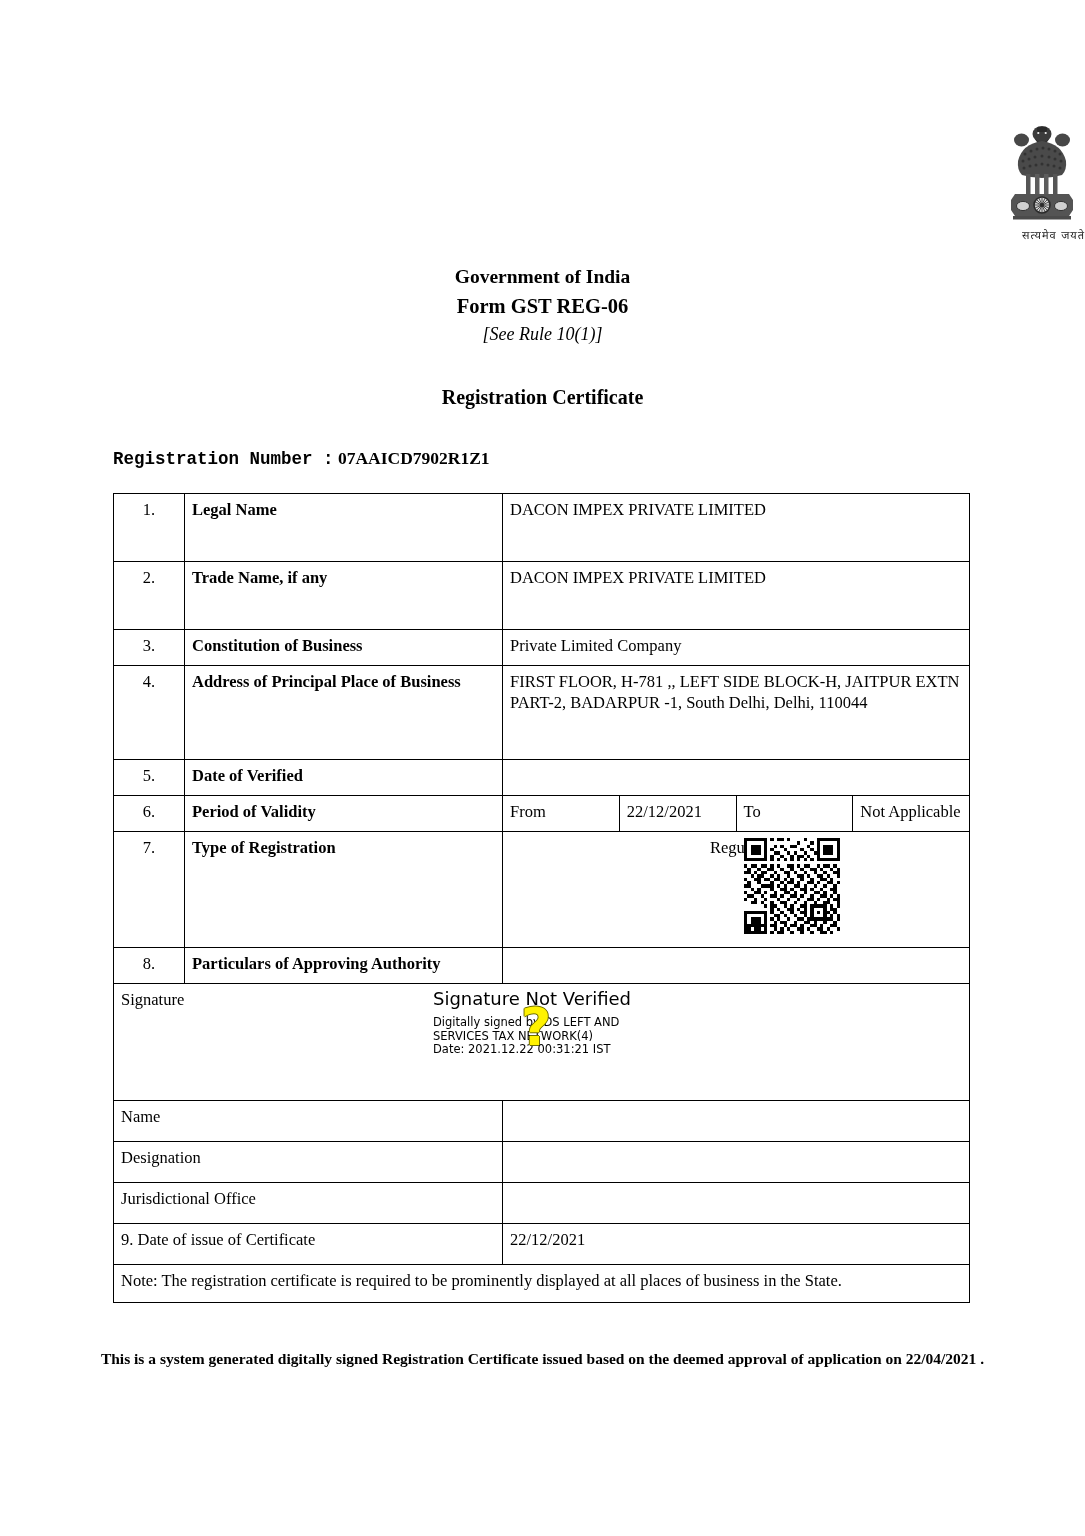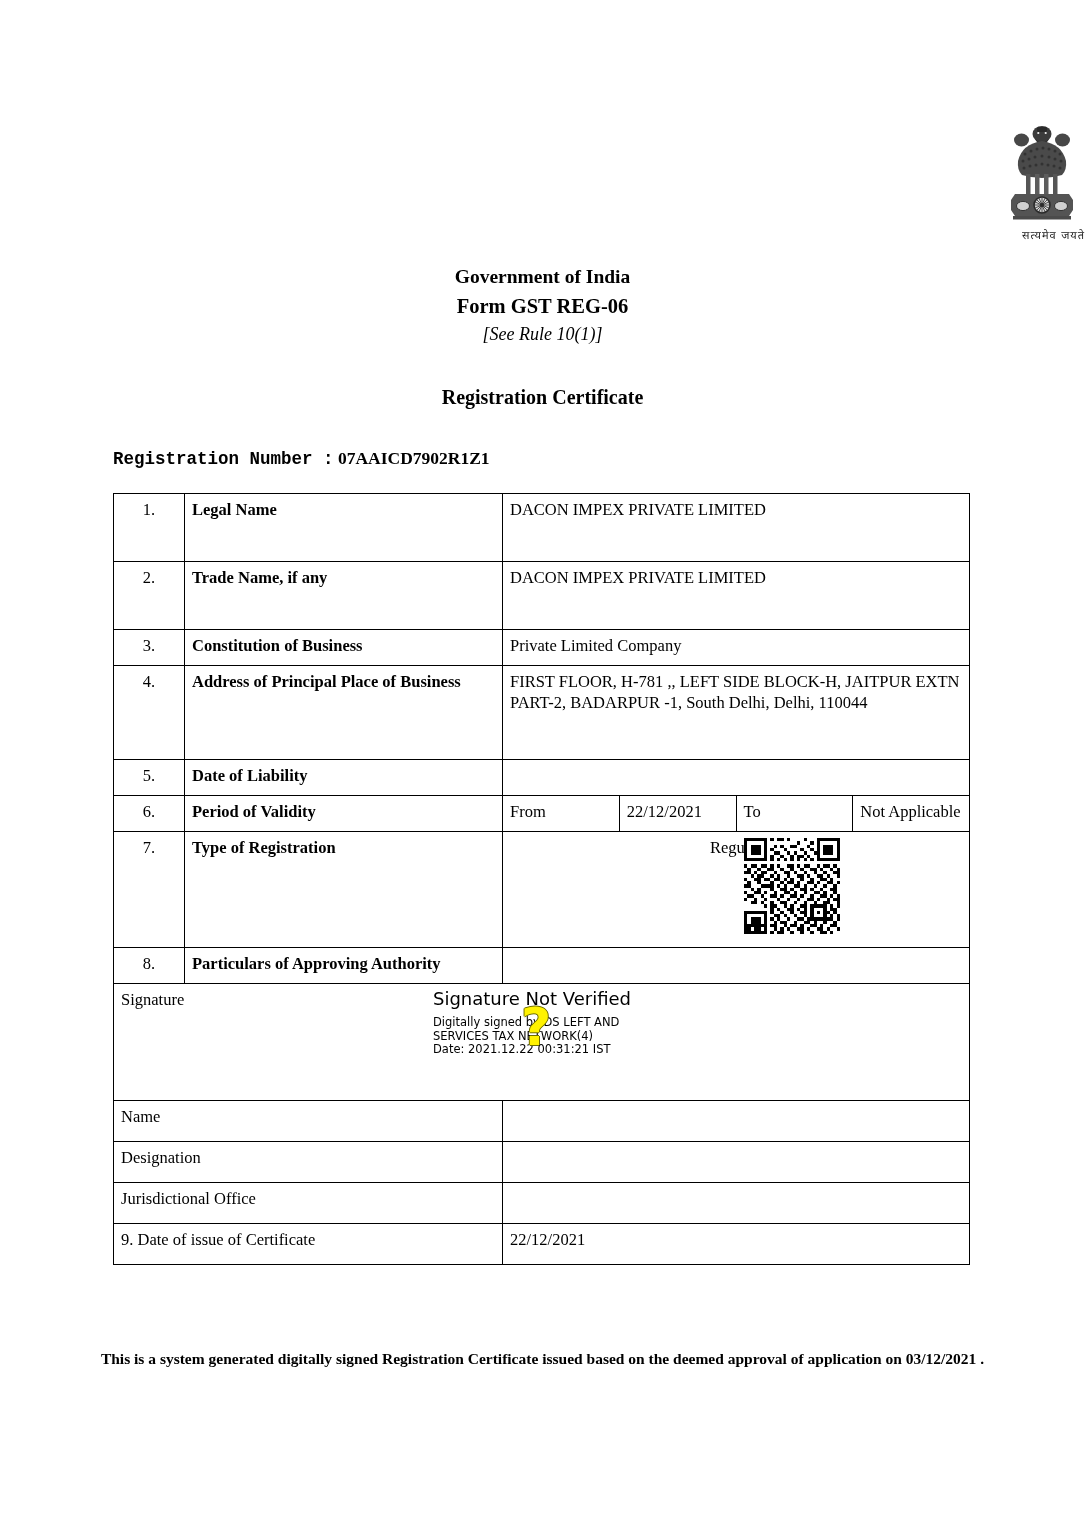--- a/index.html
+++ b/index.html
@@ -243,21 +243,21 @@
         <td class="label">Constitution of Business</td>
         <td class="value" colspan="4">Private Limited Company</td>
       </tr>
       <tr class="h-addr">
         <td class="num">4.</td>
         <td class="label">Address of Principal Place of Business</td>
         <td class="value" colspan="4">FIRST FLOOR, H-781 ,, LEFT SIDE BLOCK-H, JAITPUR EXTN PART-2, BADARPUR -1, South Delhi, Delhi, 110044</td>
       </tr>
       <tr class="h-std">
         <td class="num">5.</td>
-        <td class="label">Date of Liability</td>
+        <td class="label">Date of Verified</td>
         <td class="value" colspan="4"></td>
       </tr>
       <tr class="h-std">
         <td class="num">6.</td>
         <td class="label">Period of Validity</td>
         <td class="value sub-from">From</td>
         <td class="value sub-date">22/12/2021</td>
         <td class="value sub-to">To</td>
         <td class="value sub-naval">Not Applicable</td>
       </tr>
@@ -347,18 +347,21 @@
         <td class="value" colspan="4"></td>
       </tr>
       <tr class="h-bot">
         <td class="label-wide" colspan="2">Jurisdictional Office</td>
         <td class="value" colspan="4"></td>
       </tr>
       <tr class="h-bot">
         <td class="label-wide" colspan="2">9. Date of issue of Certificate</td>
         <td class="value" colspan="4">22/12/2021</td>
       </tr>
+      <tr class="h-note">
+        <td class="value" colspan="6">Note: The registration certificate is required to be prominently displayed at all places of business in the State.</td>
+      </tr>
     </tbody>
   </table>
 
-  <div id="footer-note">This is a system generated digitally signed Registration Certificate issued based on the deemed approval of application on 03/12/2021 .</div>
+  <div id="footer-note">This is a system generated digitally signed Registration Certificate issued based on the deemed approval of application on 22/04/2021 .</div>
 
 </div>
 
 </body></html>

